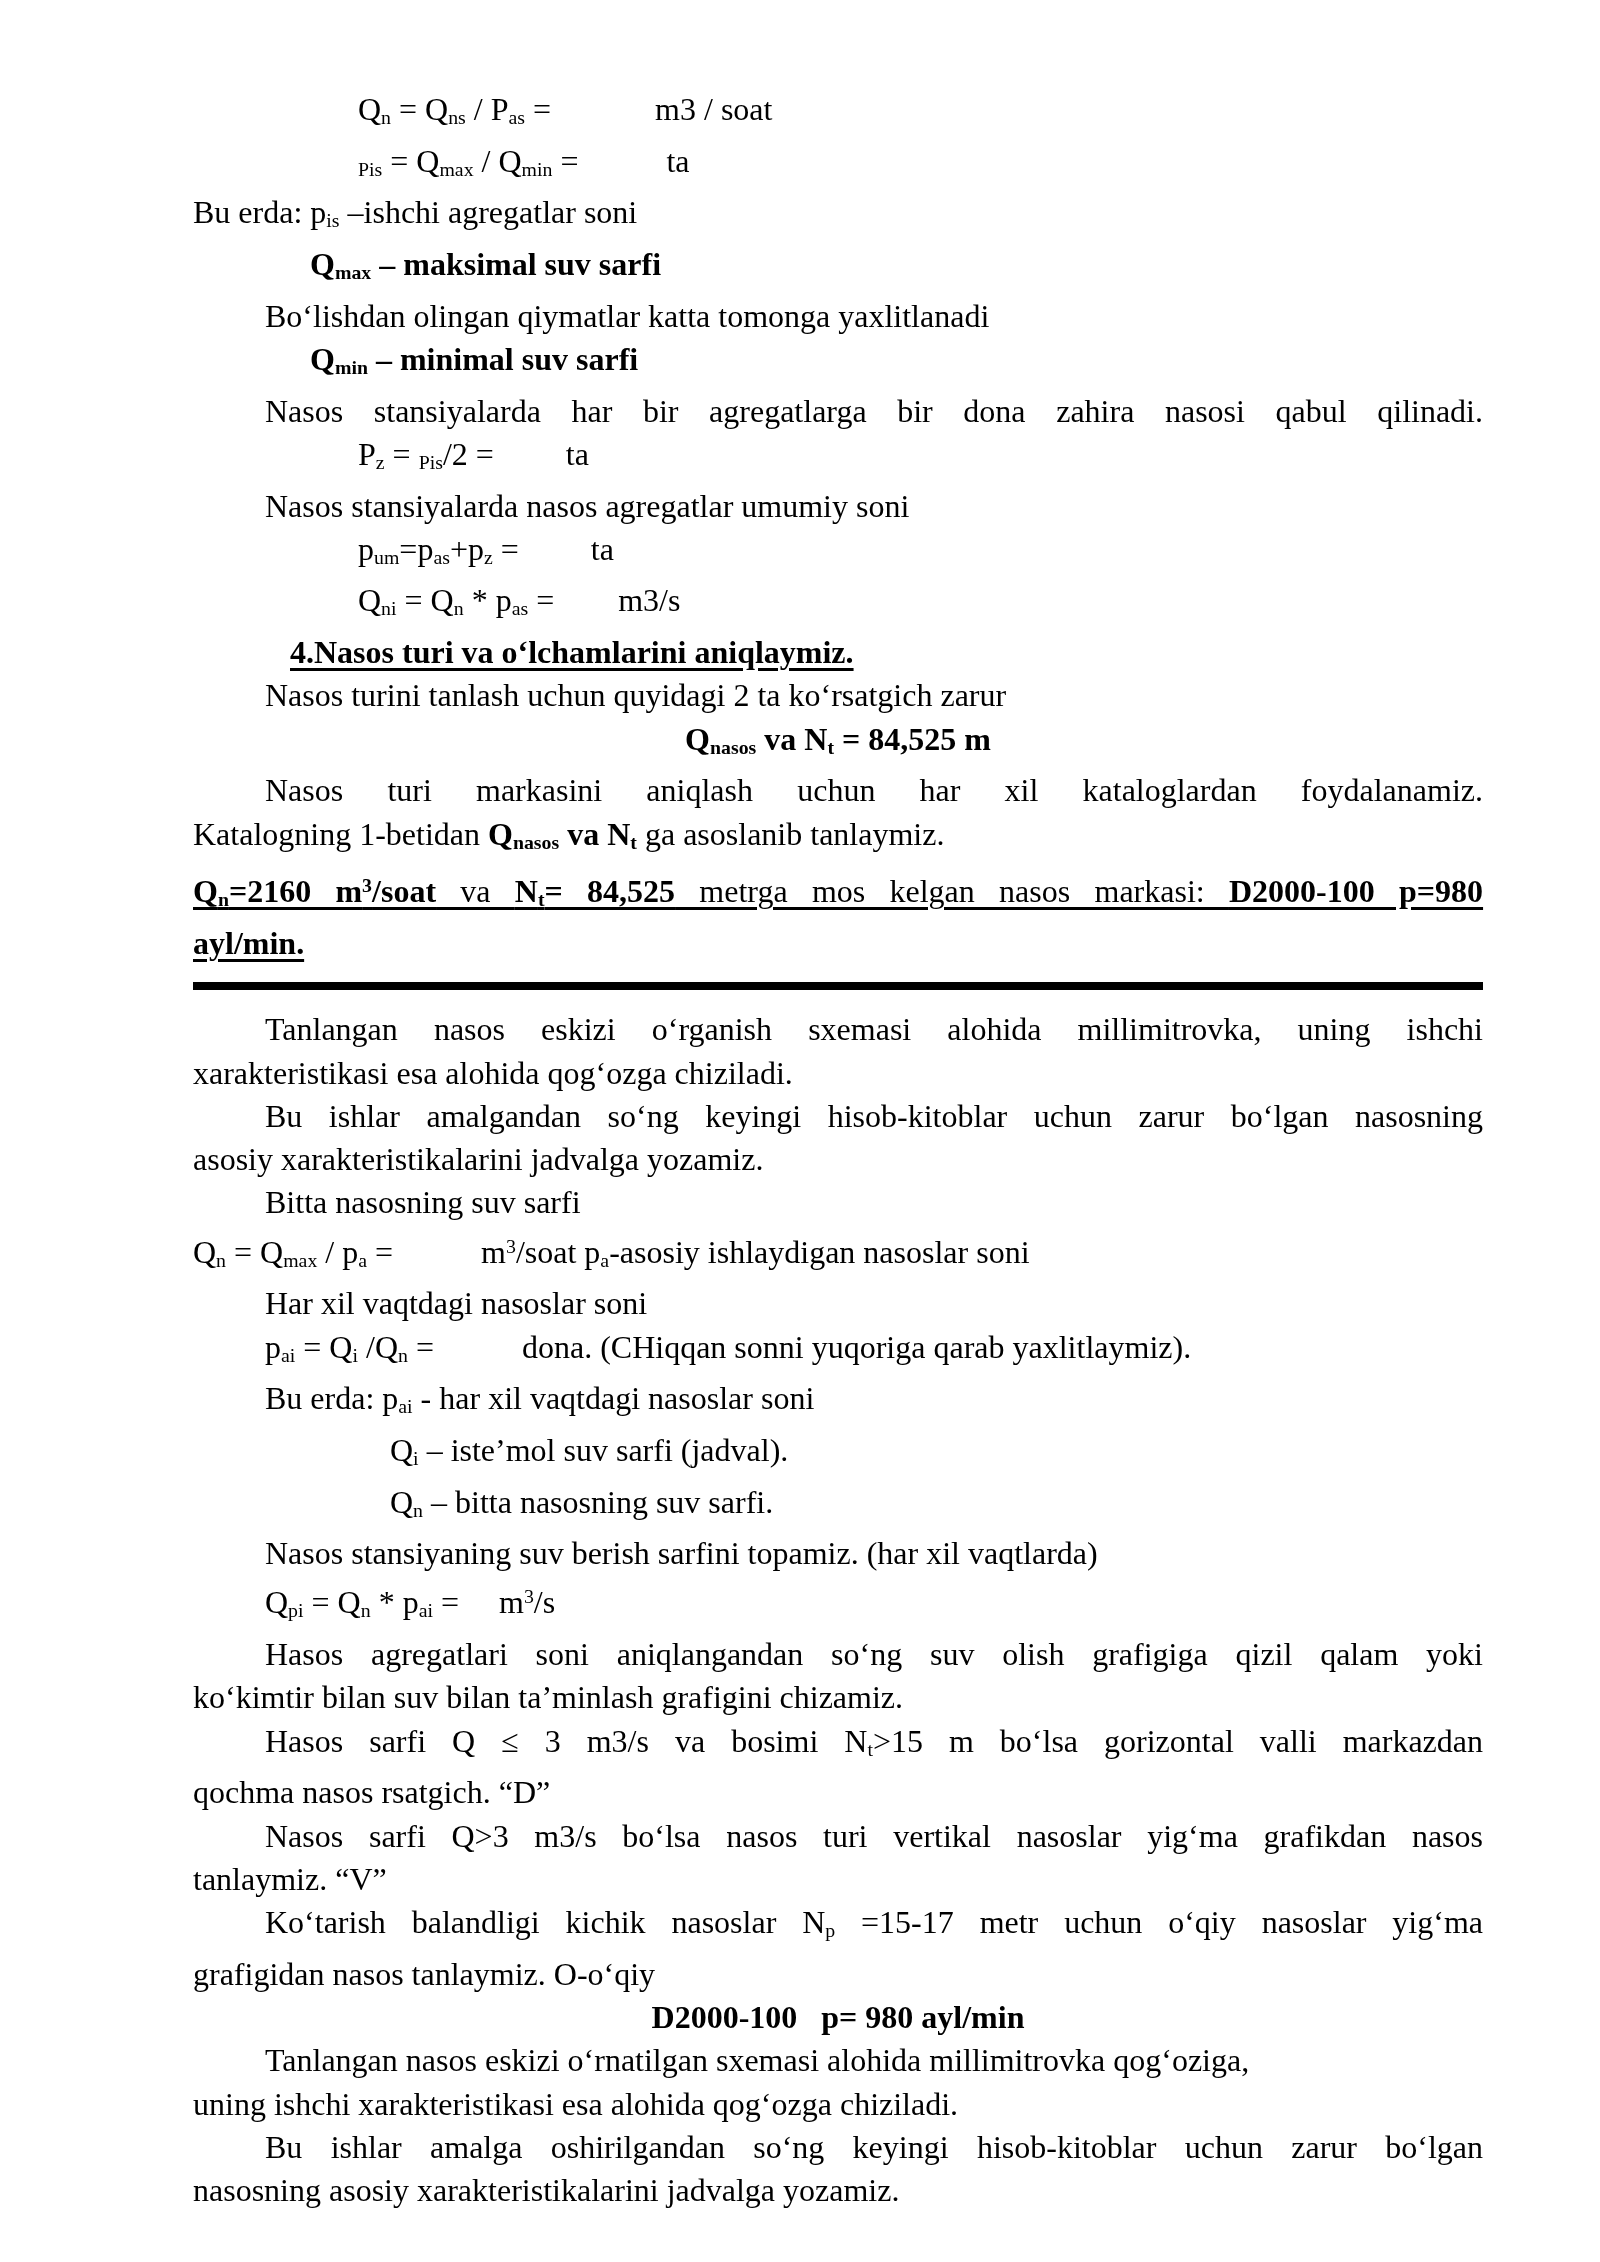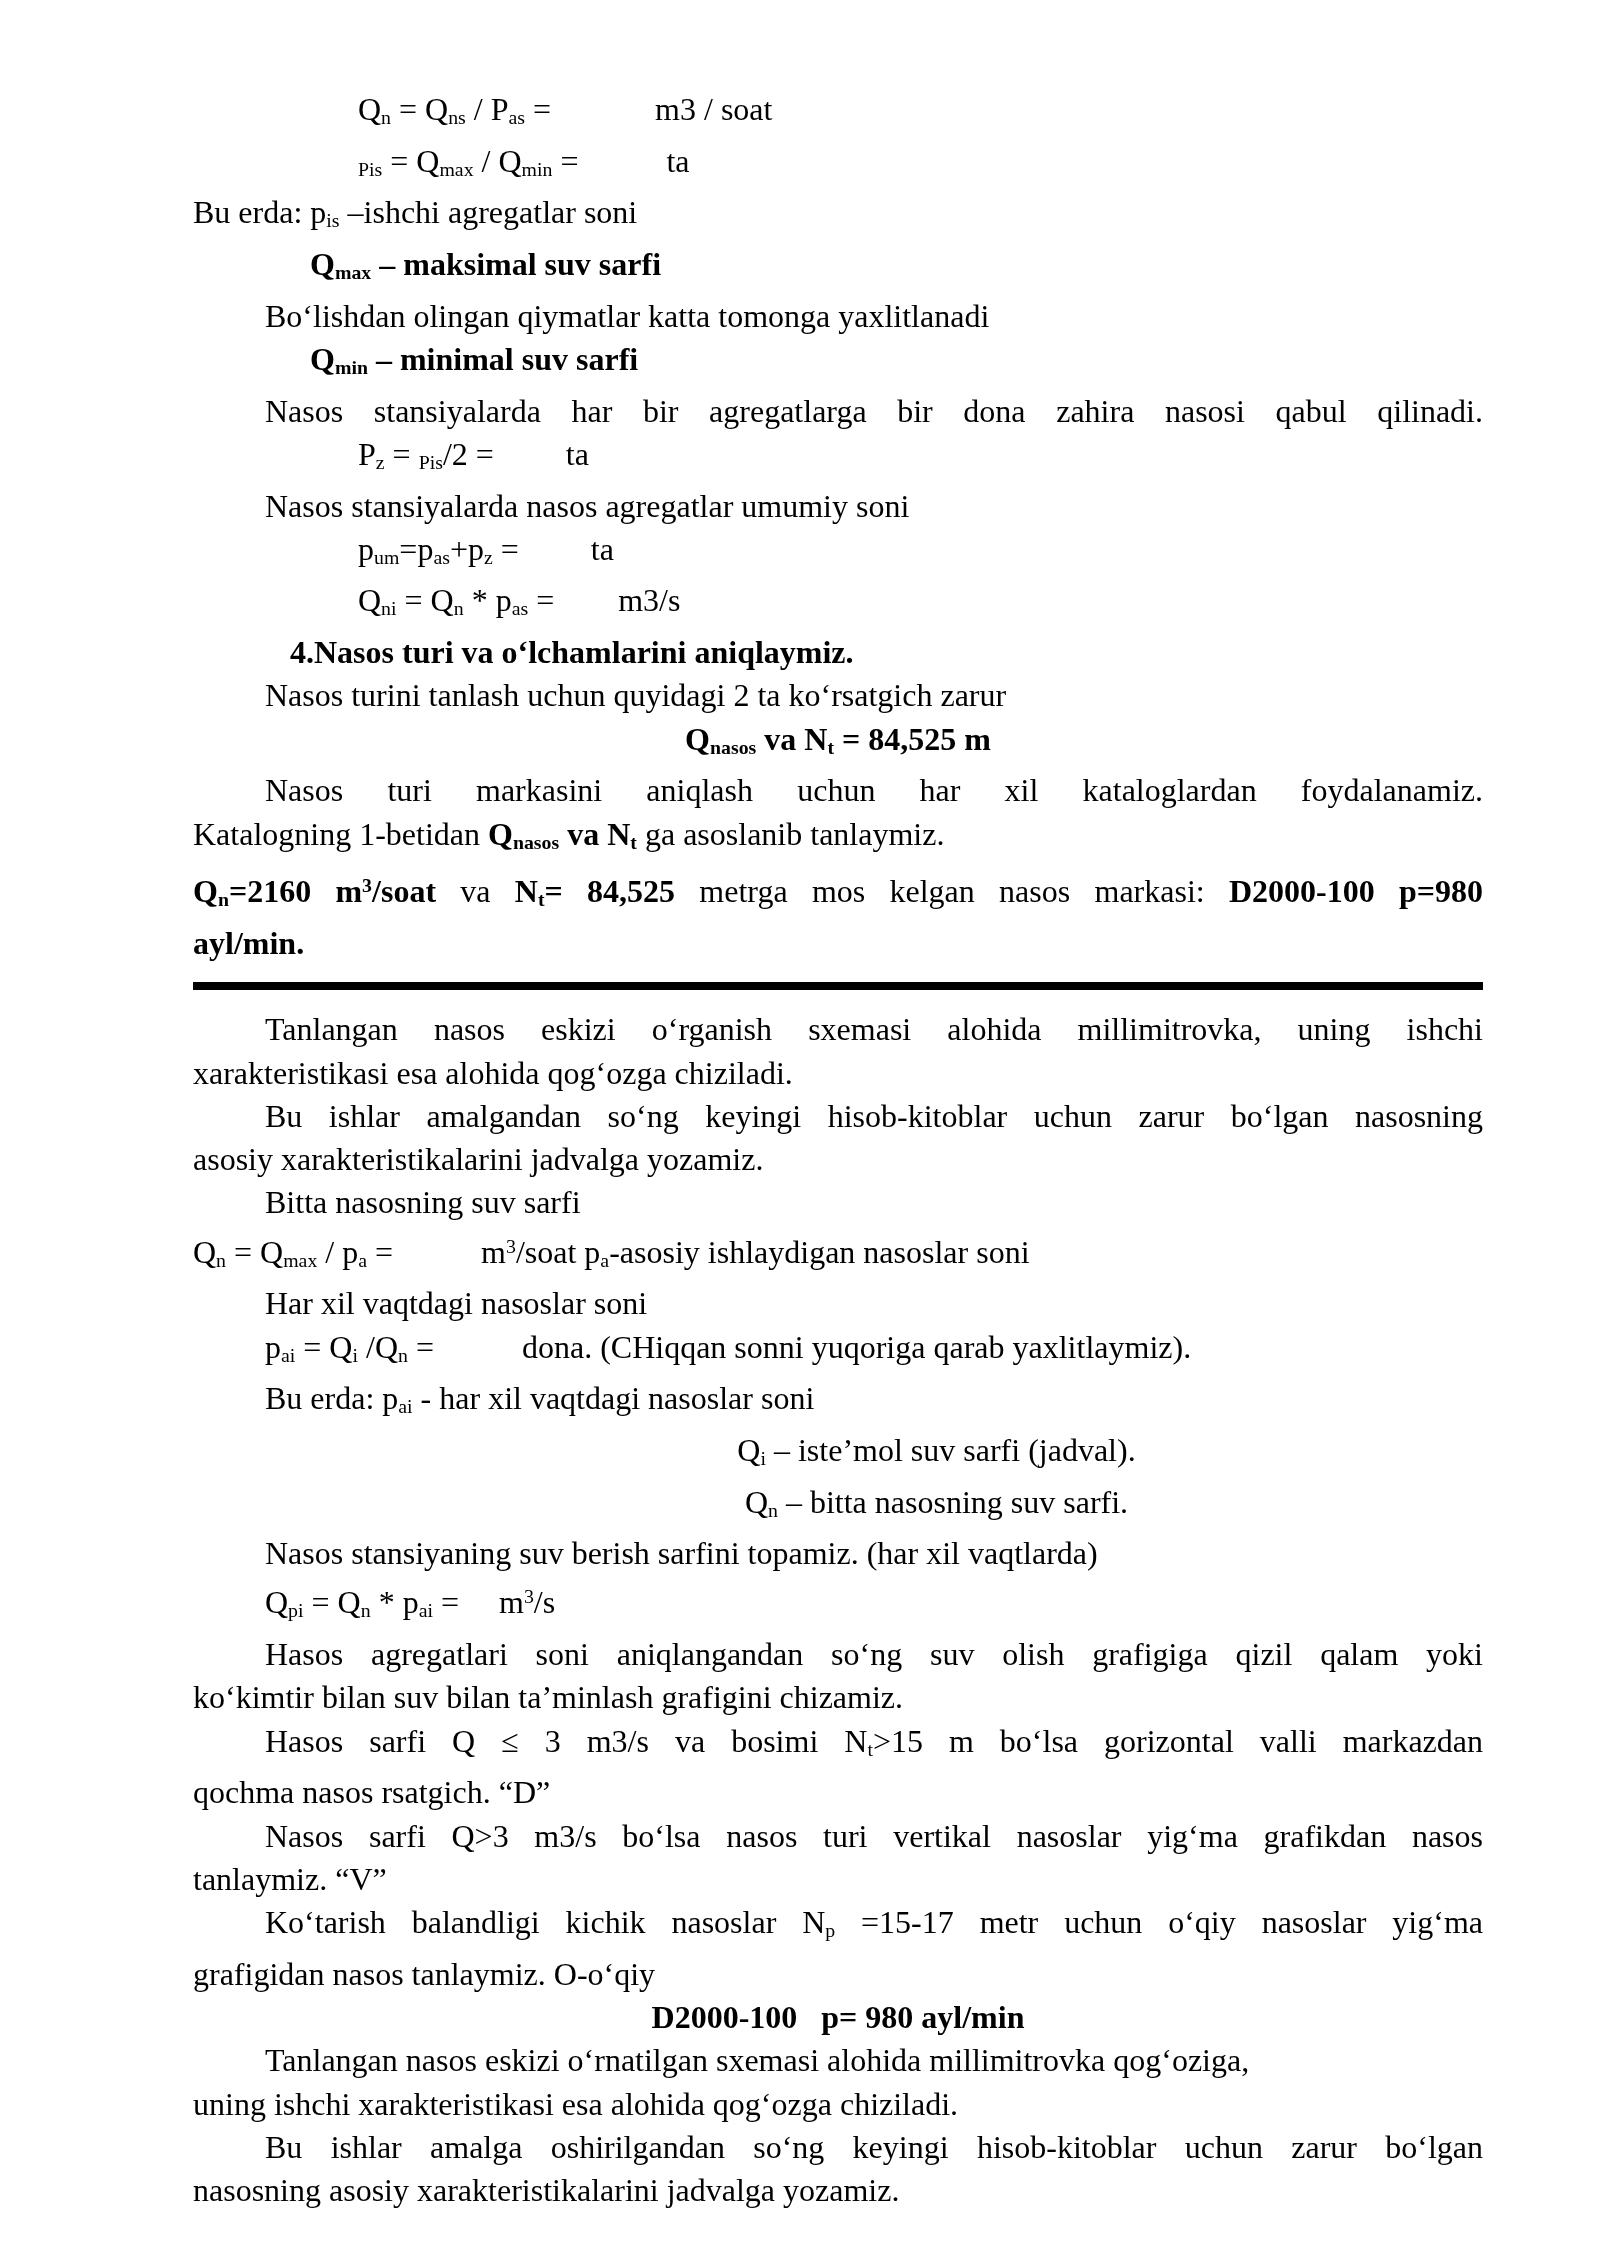--- a/index.html
+++ b/index.html
@@ -24,28 +24,28 @@
   .line {
     font-size: 32px;
     line-height: 43.3px;
     white-space: normal;
     text-align: left;
   }
   .line span { white-space: pre-wrap; }
   .b   { font-weight: bold; }
   .sub { font-size: 0.62em; vertical-align: -0.22em; }
   .sup { font-size: 0.62em; vertical-align: 0.5em; }
-  .ul  { text-decoration-thickness: 2.5px; text-underline-offset: 5px; }
+  .ul  { text-decoration: underline; text-decoration-thickness: 2.5px; text-underline-offset: 5px; }
   .just   { text-align: justify; text-align-last: justify; }
   .center { text-align: center; }
   .ind-i0 { padding-left: 0; }
   .ind-i1 { padding-left: 72px; }
   .ind-i2 { padding-left: 117px; font-weight: bold; }
   .ind-i3 { padding-left: 165px; }
-  .ind-i4 { padding-left: 197px; text-align: center; }
+  .ind-i4 { padding-left: 197px; }
   .ind-h  { padding-left: 97px; }
   .rule {
     height: 8px;
     background: #000;
     margin: 17px 0 18px 0;
   }
 </style>
 </head>
 <body>
 

